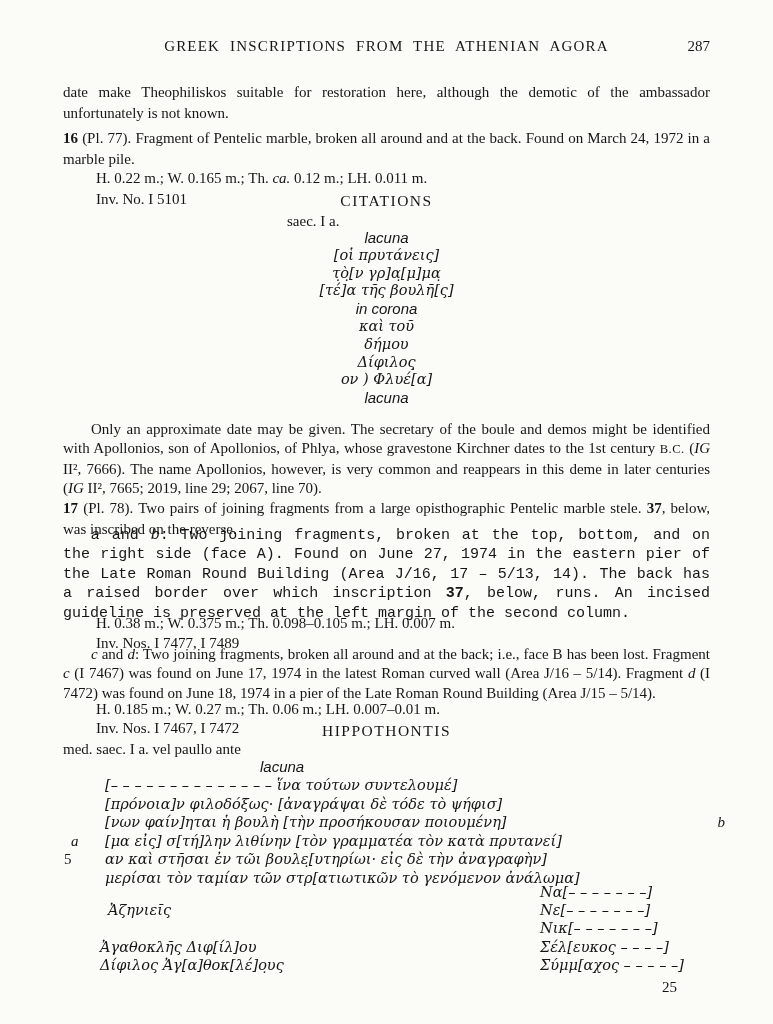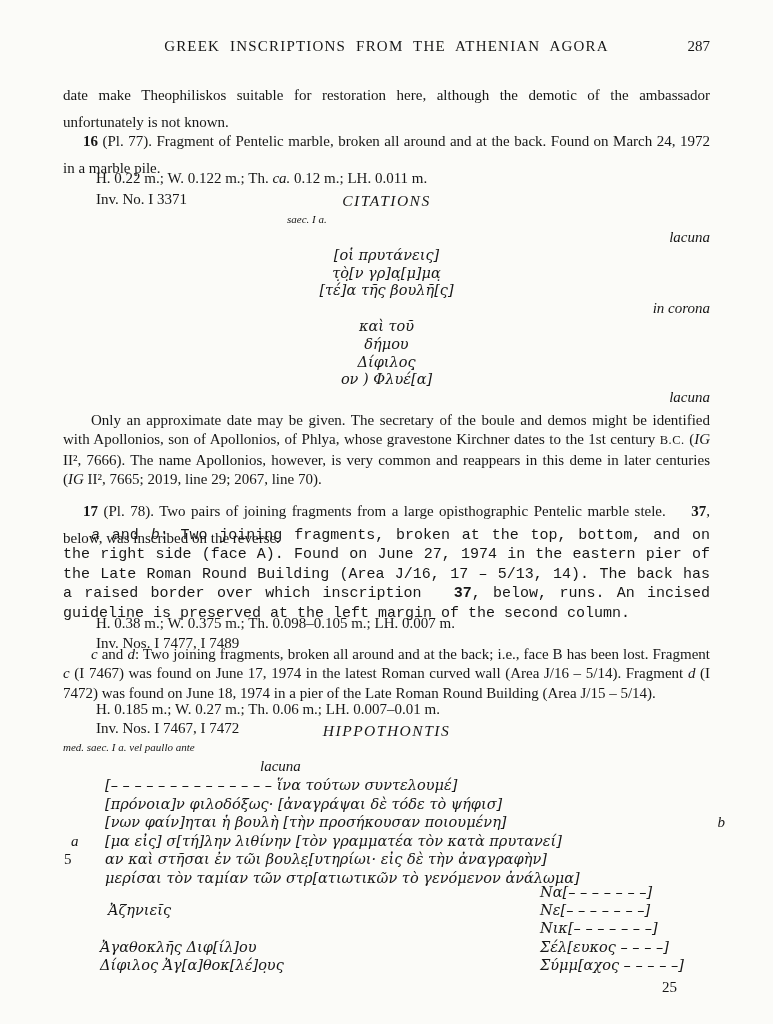--- a/index.html
+++ b/index.html
@@ -12,39 +12,39 @@
   }
   .page{position:relative;width:773px;height:918px;}
 
   .abs{position:absolute;left:63px;right:63px;}
 
   
   .running-header{top:38px;text-align:center;font-size:15px;letter-spacing:1.2px;word-spacing:5px;}
   .pagenum{position:absolute;right:0;top:0;letter-spacing:0;word-spacing:0;}
 
   
-  .body-p{font-size:15px;line-height:27px;text-align:justify;}
+  .body-p{font-size:15px;line-height:21px;text-align:justify;}
   .tight{line-height:19.4px;}
   .indent{text-indent:28px;}
   .meas{font-size:15px;line-height:19px;padding-left:33px;text-align:left;}
 
-  b{font-weight:bold;margin-left:20px;}
+  b{font-weight:bold;}
   i{font-style:italic;}
   .sc{font-size:12.5px;letter-spacing:.5px;}
 
   
-  .sec-head{text-align:center;font-size:15.5px;letter-spacing:1.5px;font-weight:normal;font-style:italic;}
+  .sec-head{text-align:center;font-size:15.5px;letter-spacing:1.5px;font-weight:normal;}
 
   
-  .date-label{font-style:italic;font-size:11px;}
+  .date-label{font-size:15px;}
   .date-16{padding-left:224px;}
 
   
   .gk{font-family:"DejaVu Serif", serif;font-style:italic;font-size:14.5px;}
-  .lat{font-family:Liberation Serif, serif;font-style:italic;font-size:15px;text-align:right;}
+  .lat{font-family:Liberation Sans, sans-serif;font-style:italic;font-size:15px;}
 
   
   .insc16{top:229px;text-align:center;line-height:17.8px;}
   .insc16 div{white-space:pre;}
 
   
   .lac17{top:758px;left:260px;right:auto;}
   .insc17{top:776px;right:48px;line-height:18.6px;}
   .i17-line{position:relative;padding-left:42px;white-space:pre;}
   .marker{position:absolute;left:8px;top:0;font-family:"Liberation Serif",serif;font-size:15px;}
@@ -60,21 +60,21 @@
   .n-right{position:absolute;left:477px;white-space:pre;}
   .n-num{position:absolute;left:599px;font-family:"Liberation Serif",serif;font-style:normal;font-size:15px;margin-top:40px;}
 
   
   .p-intro{top:67px;}
   .p-16{top:113px;}
   .dims-16{top:154px;}
   .inv-16{top:175px;}
   .h-cit{top:192px;}
   .date-16-line{top:213px;}
-  .p-comm{top:396px;}
+  .p-comm{top:405px;}
   .p-17{top:483px;}
   .p-ab{top:511px;font-family:Liberation Mono, monospace;}
   .dims-ab{top:599px;}
   .inv-ab{top:619px;}
   .p-cd{top:630px;}
   .dims-cd{top:685px;}
   .inv-cd{top:704px;}
   .h-hip{top:722px;}
   .date-17-line{top:741px;}
 </style>
@@ -85,23 +85,23 @@
 
   <div class="abs running-header">
     <span>GREEK INSCRIPTIONS FROM THE ATHENIAN AGORA</span>
     <span class="pagenum">287</span>
   </div>
 
   <p class="abs body-p p-intro">date make Theophiliskos suitable for restoration here, although the demotic of the ambassador unfortunately is not known.</p>
 
   <p class="abs body-p p-16"><b>16</b><span> (Pl. 77).  Fragment of Pentelic marble, broken all around and at the back.  Found on March 24, 1972 in a marble pile.</span></p>
 
-  <p class="abs meas dims-16"><span>H. 0.22 m.; W. 0.122 m.; Th. </span><i>ca.</i><span> 0.12 m.; LH. 0.011 m.</span></p>
+  <p class="abs meas dims-16"><span>H. 0.22 m.; W. 0.165 m.; Th. </span><i>ca.</i><span> 0.12 m.; LH. 0.011 m.</span></p>
 
-  <p class="abs meas inv-16">Inv. No. I 3371</p>
+  <p class="abs meas inv-16">Inv. No. I 5101</p>
 
   <div class="abs sec-head h-cit">CITATIONS</div>
 
   <div class="abs date-label date-16 date-16-line">saec. I a.</div>
 
   <div class="abs insc16">
     <div class="lat">lacuna</div>
     <div class="gk">[οἱ πρυτάνεις]</div>
     <div class="gk">τ̣ὸ̣[ν γρ]α̣[μ]μα̣</div>
     <div class="gk">[τέ]α τῆς βουλῆ[ς]</div>

